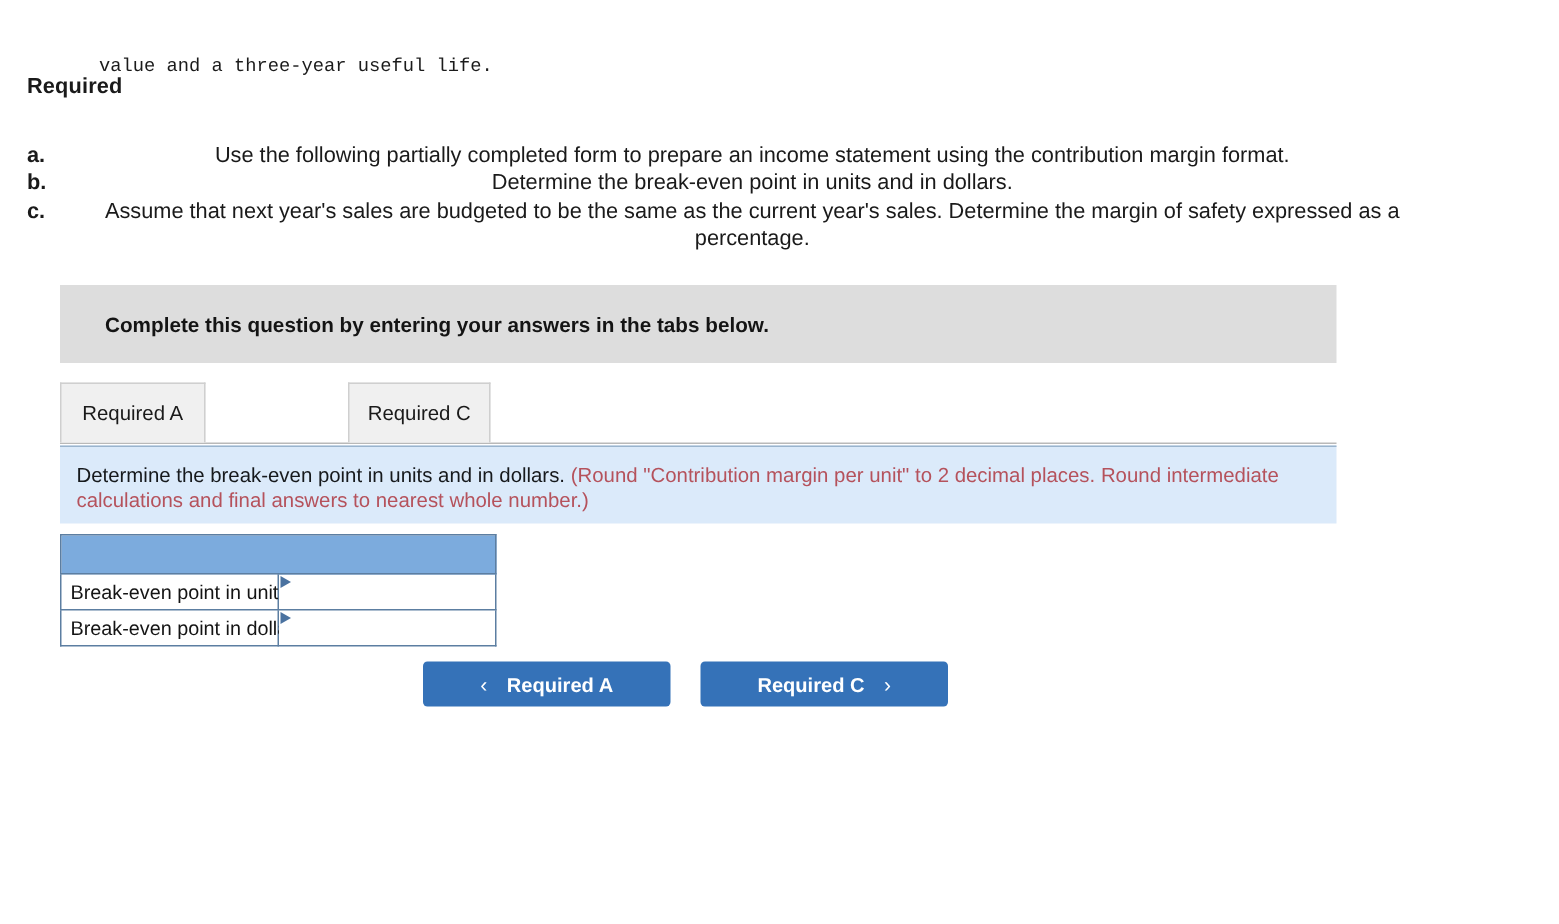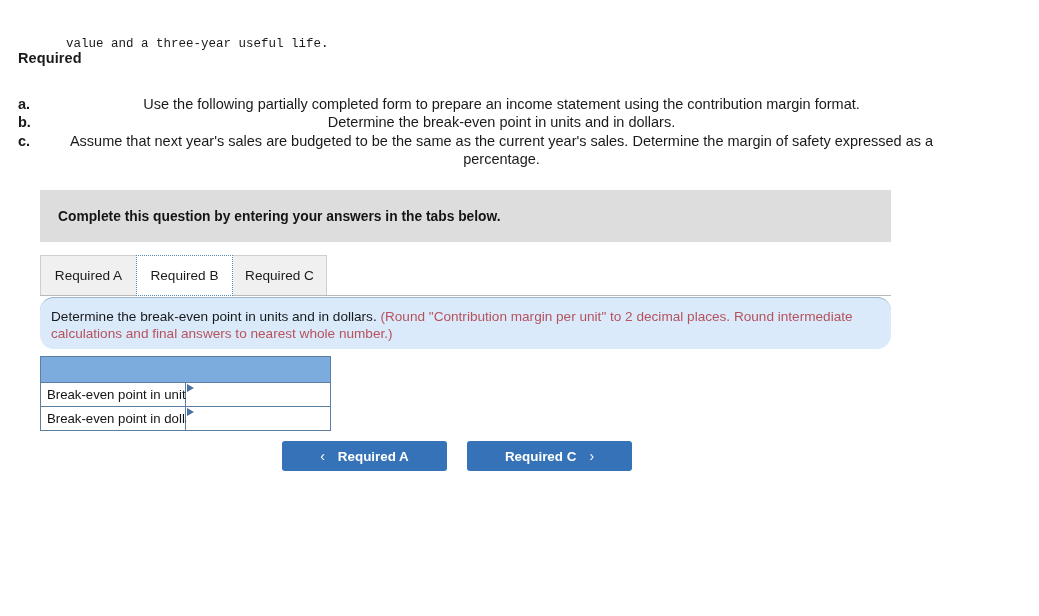--- a/index.html
+++ b/index.html
@@ -75,20 +75,21 @@
     height: 52px;
     background: #dddddd;
     display: flex;
     align-items: center;
   }
   .grey-banner-text {
     padding-left: 18px;
     font-size: 13.8px;
     font-weight: bold;
     color: #141414;
+    margin-left: 12px;
   }
 
   
   .tabstrip {
     position: absolute;
     left: 40px;
     top: 255px;
     width: 851px;
     height: 41px;
     border-bottom: 1px solid #b9b9b9;
@@ -119,21 +120,20 @@
 
   
   .blue-band {
     position: absolute;
     left: 40px;
     top: 297px;
     width: 851px;
     height: 52px;
     background: #dbeafa;
     border-top: 1px solid #9ab4cd;
-    border-radius: 14px;
   }
   .blue-band-inner {
     padding: 10px 16px 0 11px;
     font-size: 13.6px;
     line-height: 17px;
     color: #16191c;
   }
   .red-note { color: #b5525c; }
 
   
@@ -241,23 +241,20 @@
   </div>
 </div>
 
 <div class="grey-banner">
   <div class="grey-banner-text">Complete this question by entering your answers in the tabs below.</div>
 </div>
 
 <div class="tabstrip">
   <div class="tab tab-a">
     <span>Required A</span>
-  </div>
-  <div class="tab tab-b active">
-    <span>Required B</span>
   </div>
   <div class="tab tab-c">
     <span>Required C</span>
   </div>
 </div>
 
 <div class="blue-band">
   <div class="blue-band-inner">
     <span>Determine the break-even point in units and in dollars.</span>
     <span class="red-note">(Round "Contribution margin per unit" to 2 decimal places. Round intermediate calculations and final answers to nearest whole number.)</span>

